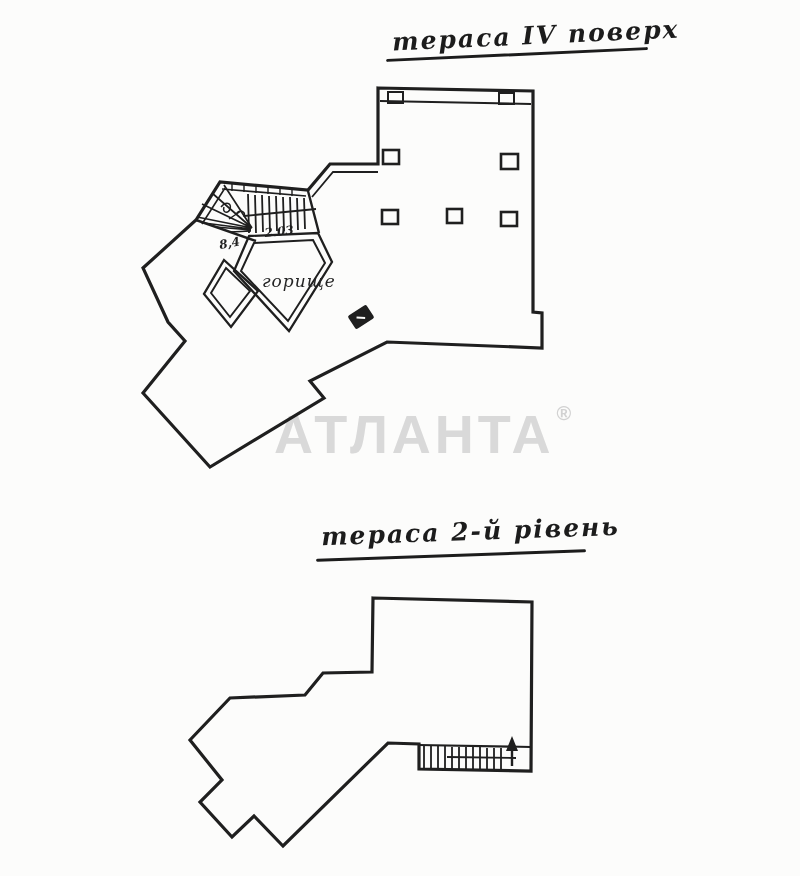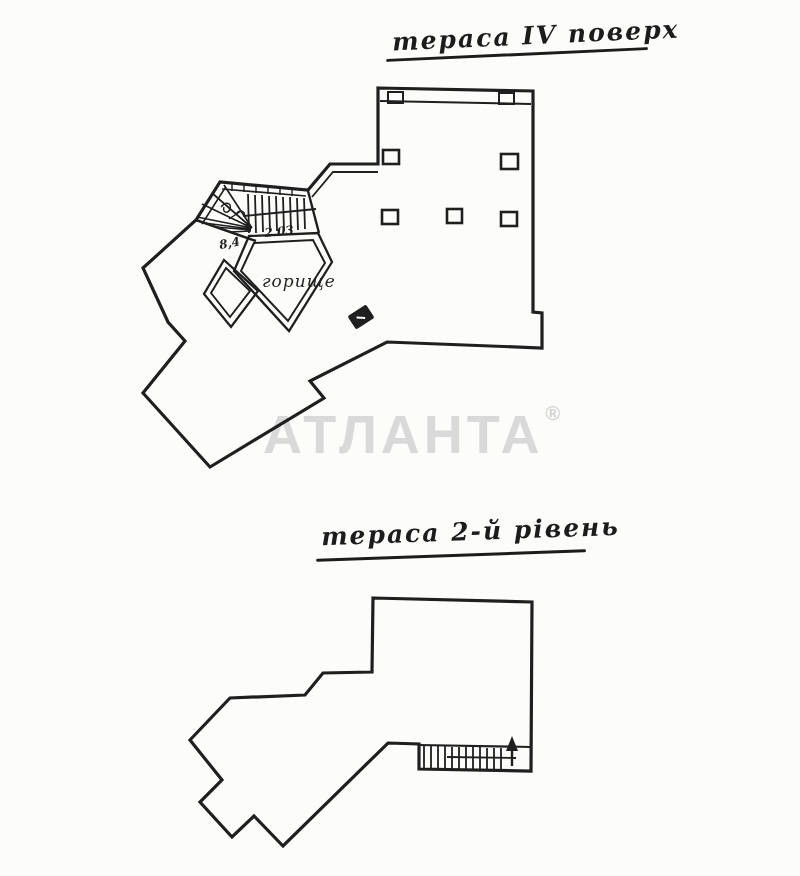--- a/index.html
+++ b/index.html
@@ -3,21 +3,21 @@
 <meta charset="utf-8">
 <style>
   html,body{margin:0;padding:0;background:#ffffff;}
   #page{
     position:relative;width:800px;height:876px;overflow:hidden;
     background:#fcfcfb;
     font-family:"Liberation Sans",sans-serif;
   }
   
   #watermark{
-    position:absolute;left:263px;top:403px;z-index:1;
+    position:absolute;left:274px;top:403px;z-index:1;
     font-family:"Liberation Sans",sans-serif;
     font-weight:700;font-size:54px;letter-spacing:4px;
     color:#d9d9d9;white-space:nowrap;user-select:none;
   }
   #watermark .regmark{
     font-size:20px;font-weight:700;color:#d2d2d2;
     vertical-align:super;position:relative;top:-14px;left:2px;letter-spacing:0;
   }
   .plan-title{
     position:absolute;z-index:3;color:#1c1c1c;

